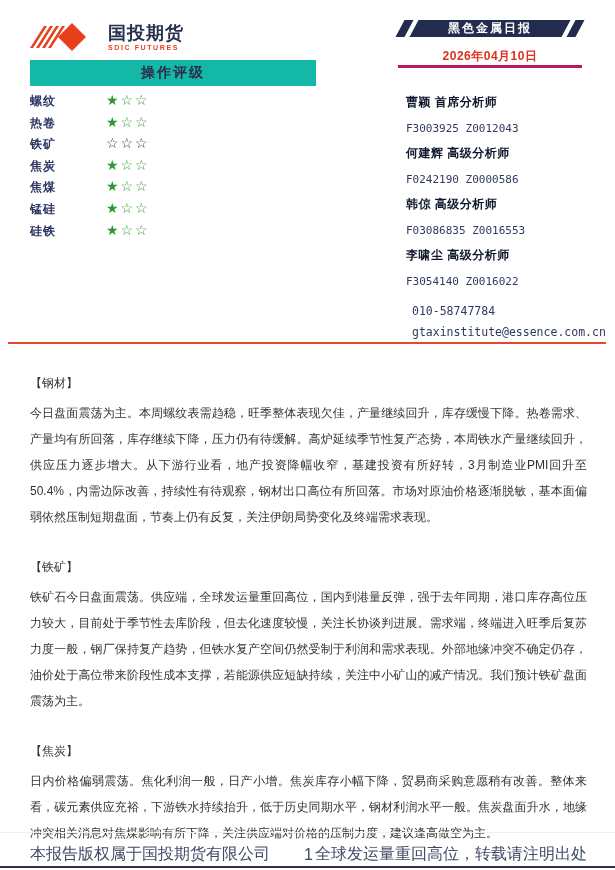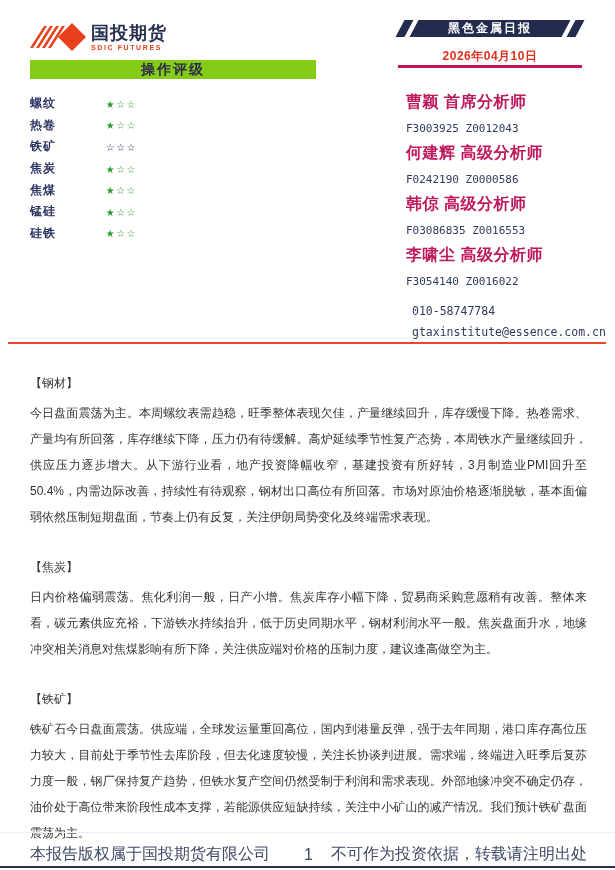--- a/index.html
+++ b/index.html
@@ -9,53 +9,53 @@
     position: relative;
     width: 615px;
     height: 870px;
     background: #fff;
     overflow: hidden;
   }
 
   
   .logo { position: absolute; left: 28px; top: 18px; display: flex; align-items: center; }
   .logo-mark { width: 58px; height: 38px; }
-  .logo-text { margin-left: 5px; display: flex; flex-direction: column; }
+  .logo-text { margin-left: 22px; display: flex; flex-direction: column; }
   .logo-cn { font-size: 18px; font-weight: bold; color: #27304f; letter-spacing: 1px; line-height: 20px; }
   .logo-en { font-size: 7px; font-weight: bold; color: #e8401c; letter-spacing: 1.6px; margin-top: 1px; }
 
   
   .rating-banner {
-    position: absolute; left: 30px; top: 60px; width: 286px; height: 19px;
-    background: #84cc16; display: flex; align-items: center; justify-content: center;
+    position: absolute; left: 30px; top: 60px; width: 286px; height: 26px;
+    background: #14b8a6; display: flex; align-items: center; justify-content: center;
   }
   .rating-title { font-size: 14px; font-weight: bold; color: #2c2a4e; letter-spacing: 2px; }
   .rating-list { position: absolute; left: 30px; top: 93px; width: 286px; }
-  .rating-row { display: flex; align-items: center; height: 21.6px; font-family: Liberation Mono, monospace; }
+  .rating-row { display: flex; height: 21.6px; }
   .rating-name { width: 76px; font-size: 12px; font-weight: bold; color: #2c3563; letter-spacing: 1px; }
   .rating-stars { font-size: 14px; letter-spacing: 2px; line-height: 1; }
 
   
   .right-col { position: absolute; left: 398px; top: 20px; width: 184px; }
   .report-banner { position: relative; height: 17px; margin: 0 2px; }
   .rb-strip { display: flex; height: 100%; }
   .rb-end { width: 9px; background: #232c4e; transform: skewX(-28deg); }
   .rb-main { flex: 1; background: #232c4e; transform: skewX(-28deg); margin: 0 5px; }
   .rb-text {
     position: absolute; left: 0; right: 0; top: 0; bottom: 0;
     display: flex; align-items: center; justify-content: center;
     color: #fff; font-size: 12px; font-weight: bold; letter-spacing: 2px;
   }
   .report-date {
     margin-top: 11px; text-align: center; color: #e0301e; font-size: 12px; font-weight: bold;
     border-bottom: 3px solid #be185d; letter-spacing: 0.5px;
   }
 
   .analysts { position: absolute; left: 406px; top: 90px; width: 190px; }
-  .analyst-name { font-size: 16px; font-weight: bold; color: #be185d; letter-spacing: 0.5px; height: 25.5px; display: flex; align-items: center; }
+  .analyst-name { font-size: 12px; font-weight: bold; color: #0f172a; letter-spacing: 0.5px; height: 25.5px; display: flex; align-items: center; }
   .analyst-ids { font-family: "DejaVu Sans Mono", "Liberation Mono", monospace; font-size: 11px; color: #2f3a5e; height: 25.5px; display: flex; align-items: center; }
   .contact { position: absolute; left: 412px; top: 300px; width: 190px; }
   .contact-line { font-family: "DejaVu Sans Mono", "Liberation Mono", monospace; font-size: 11.5px; color: #2f3a5e; height: 21px; display: flex; align-items: center; }
 
   .red-rule { position: absolute; left: 8px; right: 9px; top: 342px; height: 2px; background: #e8472b; }
 
   
   .body-text { position: absolute; left: 30px; top: 362px; width: 557px; }
   .section-heading { font-size: 12px; color: #333; margin-top: 28px; line-height: 18px; }
   .section-para {
@@ -155,30 +155,30 @@
   </div>
 
   <div class="red-rule"></div>
 
   <div class="body-text">
     <div class="section">
       <div class="section-heading">【钢材】</div>
       <div class="section-para">今日盘面震荡为主。本周螺纹表需趋稳，旺季整体表现欠佳，产量继续回升，库存缓慢下降。热卷需求、产量均有所回落，库存继续下降，压力仍有待缓解。高炉延续季节性复产态势，本周铁水产量继续回升，供应压力逐步增大。从下游行业看，地产投资降幅收窄，基建投资有所好转，3月制造业PMI回升至50.4%，内需边际改善，持续性有待观察，钢材出口高位有所回落。市场对原油价格逐渐脱敏，基本面偏弱依然压制短期盘面，节奏上仍有反复，关注伊朗局势变化及终端需求表现。</div>
     </div>
     <div class="section">
+      <div class="section-heading">【铁矿】</div>
+      <div class="section-para">铁矿石今日盘面震荡。供应端，全球发运量重回高位，国内到港量反弹，强于去年同期，港口库存高位压力较大，目前处于季节性去库阶段，但去化速度较慢，关注长协谈判进展。需求端，终端进入旺季后复苏力度一般，钢厂保持复产趋势，但铁水复产空间仍然受制于利润和需求表现。外部地缘冲突不确定仍存，油价处于高位带来阶段性成本支撑，若能源供应短缺持续，关注中小矿山的减产情况。我们预计铁矿盘面震荡为主。</div>
+    </div>
+    <div class="section">
       <div class="section-heading">【焦炭】</div>
       <div class="section-para">日内价格偏弱震荡。焦化利润一般，日产小增。焦炭库存小幅下降，贸易商采购意愿稍有改善。整体来看，碳元素供应充裕，下游铁水持续抬升，低于历史同期水平，钢材利润水平一般。焦炭盘面升水，地缘冲突相关消息对焦煤影响有所下降，关注供应端对价格的压制力度，建议逢高做空为主。</div>
-    </div>
-    <div class="section">
-      <div class="section-heading">【铁矿】</div>
-      <div class="section-para">铁矿石今日盘面震荡。供应端，全球发运量重回高位，国内到港量反弹，强于去年同期，港口库存高位压力较大，目前处于季节性去库阶段，但去化速度较慢，关注长协谈判进展。需求端，终端进入旺季后复苏力度一般，钢厂保持复产趋势，但铁水复产空间仍然受制于利润和需求表现。外部地缘冲突不确定仍存，油价处于高位带来阶段性成本支撑，若能源供应短缺持续，关注中小矿山的减产情况。我们预计铁矿盘面震荡为主。</div>
     </div>
   </div>
 
   <div class="footer-hairline"></div>
   <div class="footer">
     <span class="footer-left">本报告版权属于国投期货有限公司</span>
     <span class="footer-page">1</span>
-    <span class="footer-right">不可作为投资依据，转载请注明出处</span>
+    <span class="footer-right">全球发运量重回高位，转载请注明出处</span>
   </div>
   <div class="bottom-rule"></div>
 
 </div>
 
 </body></html>

